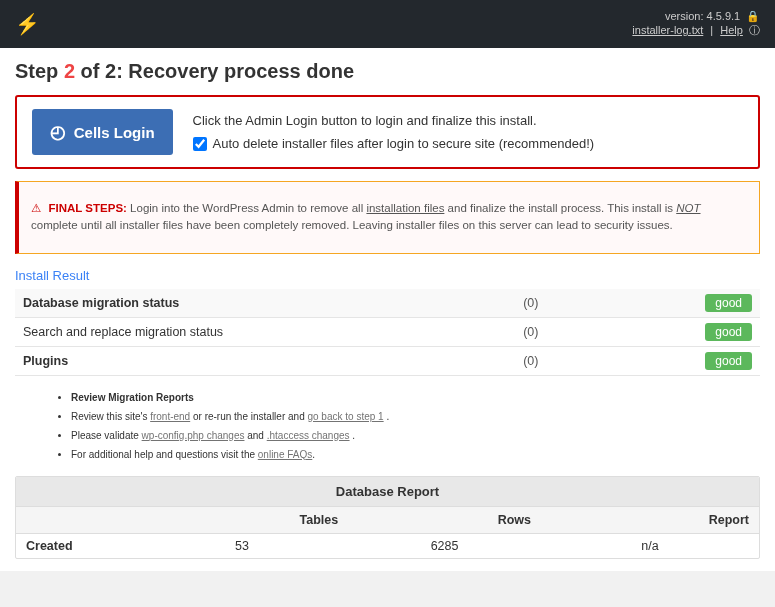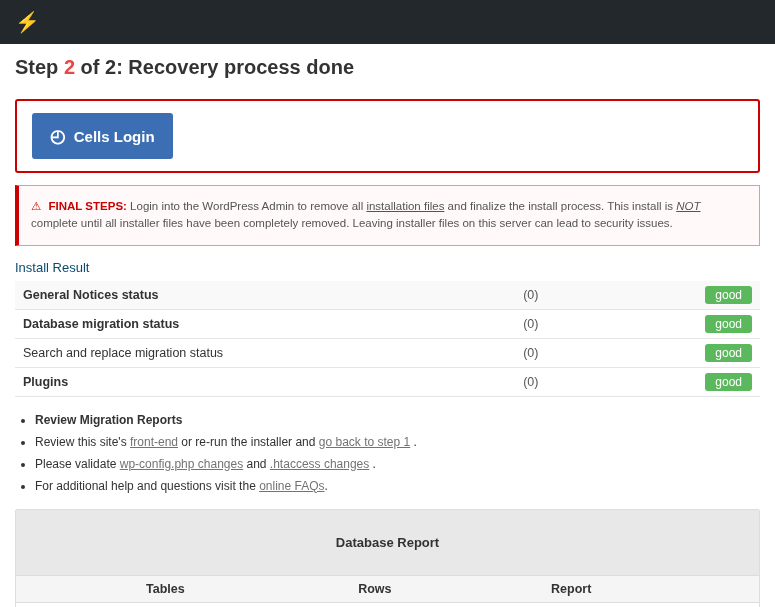--- a/index.html
+++ b/index.html
@@ -52,21 +52,21 @@
     }
     
     .main-content {
       padding: 12px 15px;
       background: #fff;
     }
     
     .step-title {
       font-size: 20px;
       font-weight: bold;
-      margin-bottom: 20px;
+      margin-bottom: 12px;
       color: #333;
     }
     .step-title .step-number {
       color: #e44;
       font-weight: bold;
     }
     
     .admin-login-box {
       border: 2px solid #cc0000;
       border-radius: 3px;
@@ -110,21 +110,21 @@
     }
     .login-right .checkbox-row input[type=checkbox] {
       width: 14px;
       height: 14px;
     }
     
     .final-steps-box {
       border: 1px solid #f5a623;
       border-left: 4px solid #cc0000;
       background: #fff9f9;
-      padding: 12px 12px;
+      padding: 18px 12px;
       font-size: 11.5px;
       color: #555;
       margin-bottom: 14px;
       line-height: 1.5;
     }
     .final-steps-box .warning-icon {
       color: #cc0000;
       margin-right: 4px;
     }
     .final-steps-box strong {
@@ -135,21 +135,21 @@
       text-decoration: underline;
     }
     .final-steps-box .not-underline {
       text-decoration: underline;
       font-style: italic;
     }
     
     .section-label {
       font-size: 13px;
       font-weight: normal;
-      color: #0c4a6e;
+      color: #3b82f6;
       margin-bottom: 6px;
     }
     .result-table {
       width: 100%;
       border-collapse: collapse;
       margin-bottom: 14px;
     }
     .result-table tr {
       border-bottom: 1px solid #e5e5e5;
     }
@@ -184,53 +184,54 @@
     
     .migration-reports {
       margin-bottom: 14px;
     }
     .migration-reports ul {
       list-style: disc;
       padding-left: 20px;
     }
     .migration-reports li {
       margin-bottom: 4px;
-      font-size: 12px;
+      font-size: 10px;
       line-height: 1.5;
+      margin-left: 36px;
     }
     .migration-reports li strong {
       font-weight: bold;
     }
     .migration-reports a {
       color: #737373;
       text-decoration: underline;
     }
     
     .db-report-wrapper {
       border: 1px solid #ddd;
       border-radius: 2px;
       overflow: hidden;
     }
     .db-report-title {
       background: #e8e8e8;
       text-align: center;
-      padding: 25px;
+      padding: 7px;
       font-size: 13px;
       font-weight: bold;
       color: #333;
       border-bottom: 1px solid #ddd;
     }
     .db-report-table {
       width: 100%;
       border-collapse: collapse;
     }
     .db-report-table th {
       background: #f5f5f5;
       padding: 6px 10px;
-      text-align: left;
+      text-align: right;
       font-size: 12.5px;
       border-bottom: 1px solid #ddd;
       font-weight: bold;
     }
     .db-report-table th:first-child {
       text-align: left;
       width: 120px;
     }
     .db-report-table td {
       padding: 5px 10px;
@@ -248,53 +249,63 @@
   </style>
 </head>
 <body>
 
 <div class="page-wrapper">
 
   <div class="header">
     <div class="header-brand">
       <span class="header-bolt">⚡</span>
     </div>
+    <div class="header-links">
+      <span>version: 4.5.9.1</span>
+      &nbsp;🔒<br>
+      <a>installer-log.txt</a>
+      <span class="separator">|</span>
+      <a>Help</a>
+      &nbsp;ⓘ
+    </div>
   </div>
 
   <div class="main-content">
 
     <div class="step-title">
       <span>Step </span><span class="step-number">2</span><span> of 2: Recovery process done</span>
     </div>
 
     <div class="admin-login-box">
       <button class="admin-login-btn">
         <span class="wp-logo">◴</span>
         <span>Cells Login</span>
       </button>
+      <div class="login-right">
+        <div class="login-text">Click the Admin Login button to login and finalize this install.</div>
+        <div class="checkbox-row">
+          <input type="checkbox" checked="" style="">
+          <label>Auto delete installer files after login to secure site (recommended!)</label>
+        </div>
+      </div>
     </div>
 
     <div class="final-steps-box">
       <span class="warning-icon">⚠</span>
       <strong>FINAL STEPS:</strong>
       <span> Login into the WordPress Admin to remove all </span>
       <a>installation files</a>
       <span> and finalize the install process. This install is </span>
       <span class="not-underline">NOT</span>
       <span> complete until all installer files have been completely removed. Leaving installer files on this server can lead to security issues.</span>
     </div>
 
     <div class="section-label">Install Result</div>
     <table class="result-table">
       <tbody id="result-rows">
-          <tr style="background: rgb(249, 249, 249);">
-    <td style="font-weight:bold">General Notices status</td>
-    <td class="count">(0)</td>
-    <td class="status"><span class="badge-good">good</span></td>
-  </tr>
           <tr>
     <td style="font-weight:bold">Database migration status</td>
     <td class="count">(0)</td>
     <td class="status"><span class="badge-good">good</span></td>
   </tr>
           <tr>
     <td style="font-weight:normal">Search and replace migration status</td>
     <td class="count">(0)</td>
     <td class="status"><span class="badge-good">good</span></td>
   </tr>

